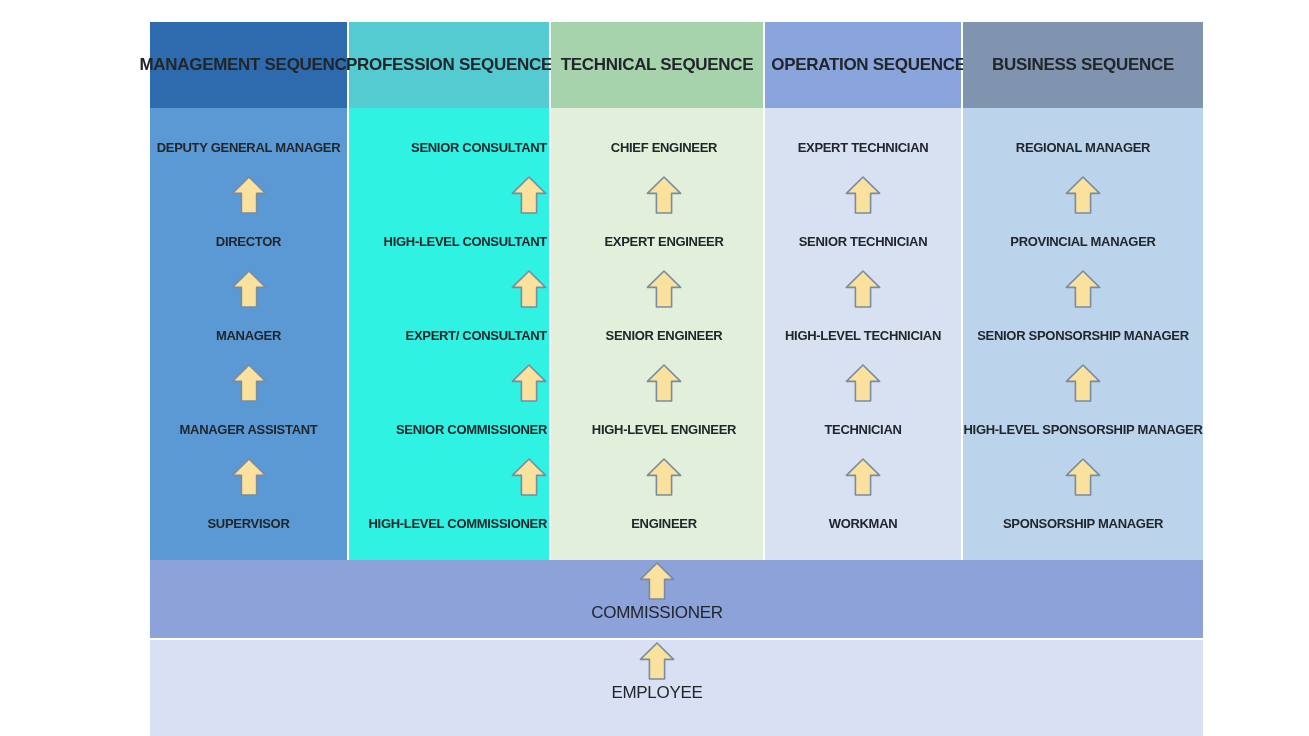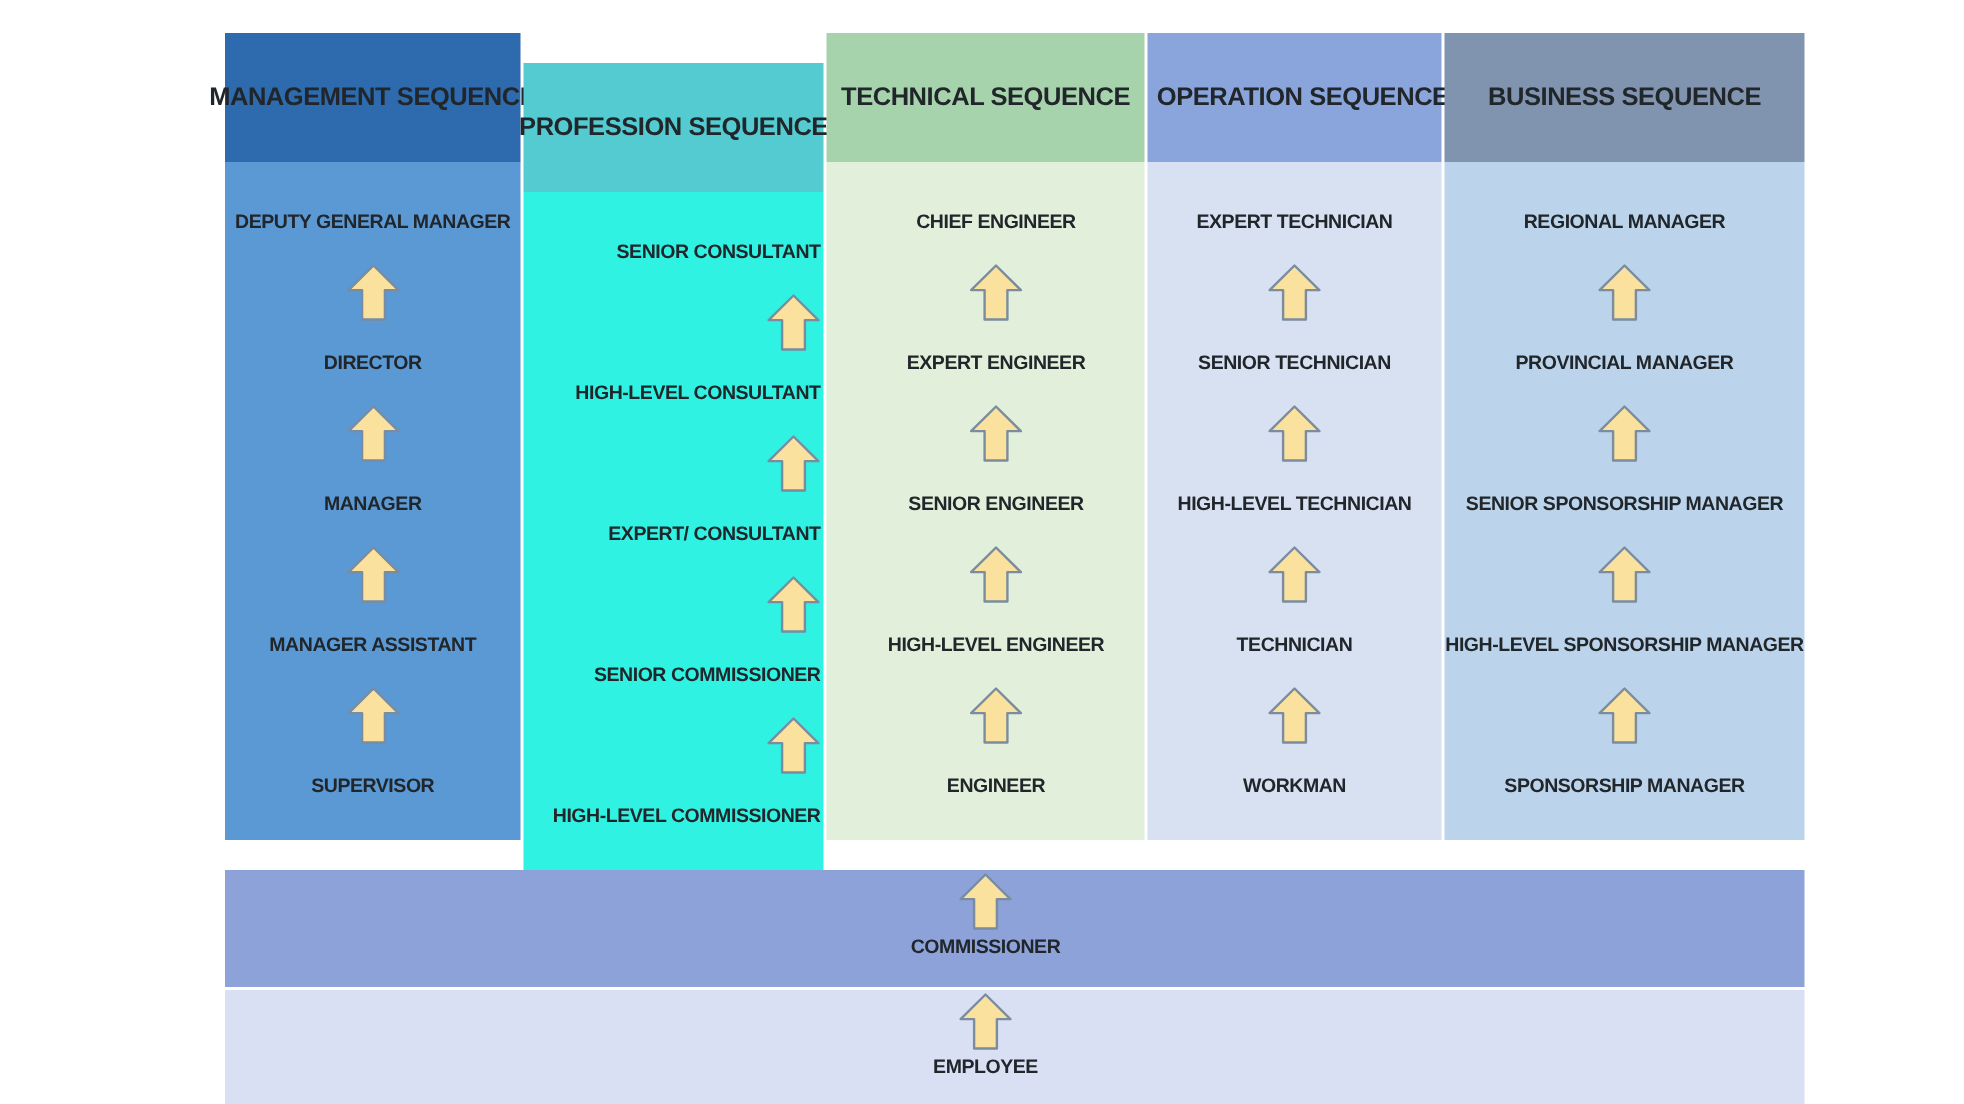--- a/index.html
+++ b/index.html
@@ -37,21 +37,21 @@
   .band-commissioner{height:78px;margin-top:0;}
   .band-gap{height:2px;background:#ffffff;}
   .band-employee{height:97px;}
   .band-inner{
     margin-left:401px;width:212px;
     display:flex;flex-direction:column;align-items:center;
     padding-top:2px;box-sizing:border-box;
   }
   .band-label{
     margin-top:3px;
-    font-size:13px;font-weight:bold;letter-spacing:-0.3px;
+    font-size:17px;font-weight:normal;letter-spacing:-0.3px;
     color:#21262b;text-align:right;white-space:nowrap;
   }
   .bottom-rule{height:3px;width:1053px;}
 </style>
 </head>
 <body>
 
 <div class="page">
   <div class="diagram">
 
@@ -82,21 +82,21 @@
           <div class="arrow">
               <svg width="36" height="38" viewBox="0 0 36 38">
                 <path d="M18 1 L34.6 17.4 L25.6 17.4 L25.6 37 L10.4 37 L10.4 17.4 L1.4 17.4 Z" fill="#fae19d" stroke="#7a8c9e" stroke-width="1.6" stroke-linejoin="round"></path>
               </svg>
             </div>
           <div class="level">SUPERVISOR</div>
         </div>
       </div>
 
       <div class="column w2">
-        <div class="col-header" style="background-color: rgb(83, 203, 208); margin-top: 20px;">PROFESSION SEQUENCE</div>
+        <div class="col-header" style="background-color: rgb(83, 203, 208);">PROFESSION SEQUENCE</div>
         <div class="col-body" style="background-color: rgb(47, 242, 227); align-items: flex-end;">
           <div class="level">SENIOR CONSULTANT</div>
           <div class="arrow">
               <svg width="36" height="38" viewBox="0 0 36 38">
                 <path d="M18 1 L34.6 17.4 L25.6 17.4 L25.6 37 L10.4 37 L10.4 17.4 L1.4 17.4 Z" fill="#fae19d" stroke="#7a8c9e" stroke-width="1.6" stroke-linejoin="round"></path>
               </svg>
             </div>
           <div class="level">HIGH-LEVEL CONSULTANT</div>
           <div class="arrow">
               <svg width="36" height="38" viewBox="0 0 36 38">

